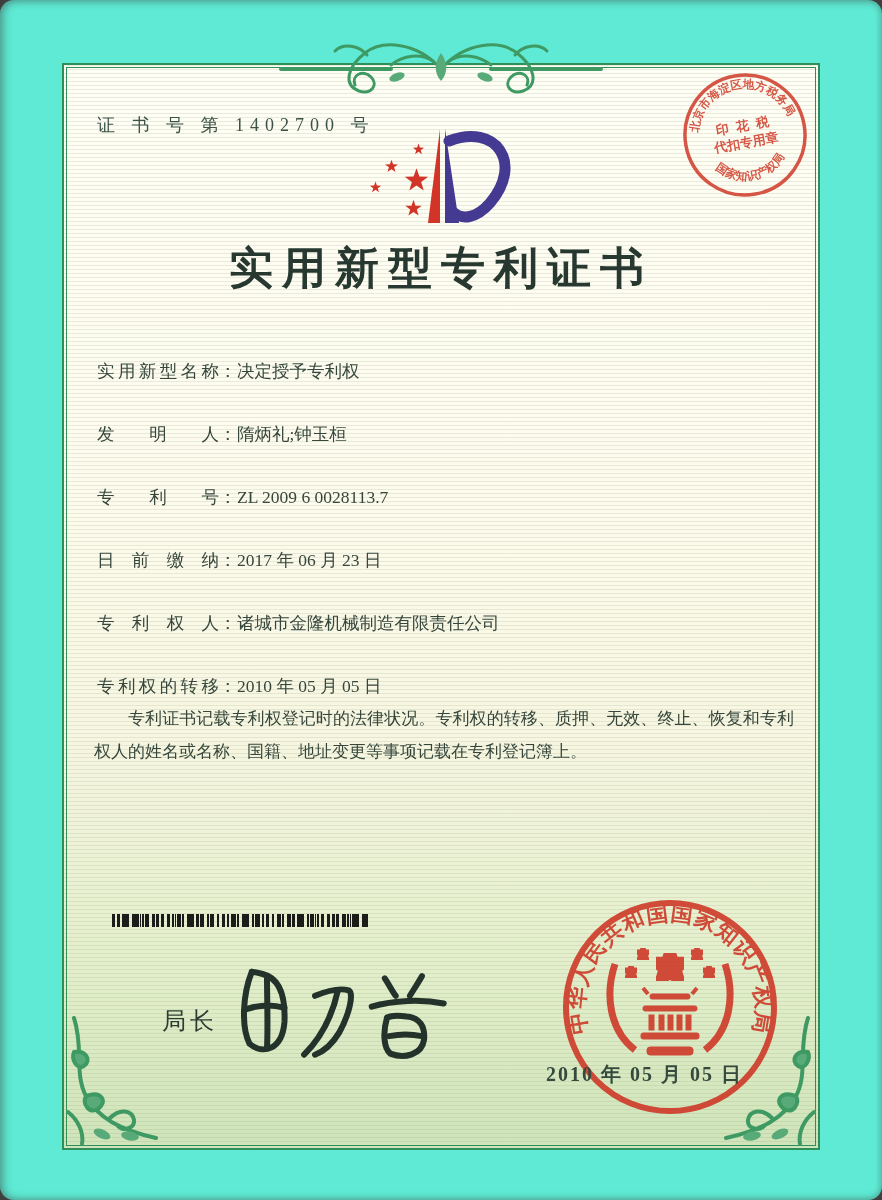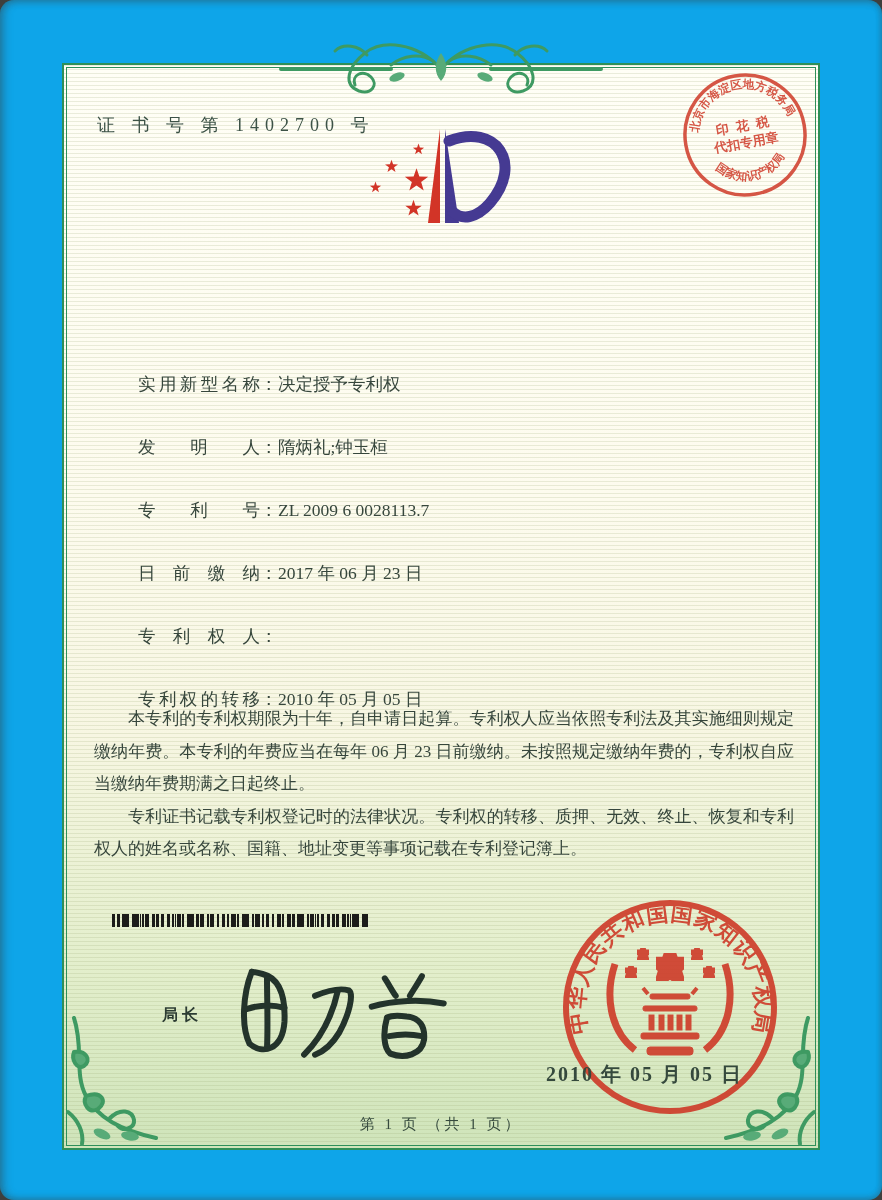--- a/index.html
+++ b/index.html
@@ -3,21 +3,21 @@
 <meta charset="utf-8">
 <style>
   html,body{margin:0;padding:0;}
   body{
     width:882px;height:1200px;background:#3f3f3d;
     font-family:"Liberation Serif","DejaVu Serif",serif;
     -webkit-font-smoothing:antialiased;
   }
   .photo{
     position:relative;width:882px;height:1200px;border-radius:14px;overflow:hidden;
-    background:#0ea5e9;
+    background:#5eead4;
     box-shadow:inset 4px 0 8px rgba(60,60,55,.35), inset 0 3px 6px rgba(60,60,55,.18),
                inset -2px -2px 5px rgba(60,60,55,.15);
   }
   
   .frame{
     position:absolute;left:62px;top:63px;width:758px;height:1087px;
     border:2.5px solid #2e8f58;box-sizing:border-box;
     background:
       repeating-linear-gradient(to bottom, rgba(150,165,110,.20) 0 1px, rgba(0,0,0,0) 1px 4px),
       linear-gradient(to bottom,#fffef6 0%,#fdfbee 40%,#f7f6e2 62%,#e2eecb 84%,#cfe4ba 100%);
@@ -31,37 +31,37 @@
   #orn-br{right:-6px;bottom:-8px;transform:scaleX(-1);}
   
   .cert-no{
     position:absolute;left:33px;top:48px;font-size:18px;letter-spacing:6px;color:#3c5246;
   }
   .logo{position:absolute;left:50%;top:58px;transform:translateX(-50%);}
   .title{
     position:absolute;left:0;right:0;top:174px;text-align:center;
     font-size:44px;font-weight:bold;color:#273830;letter-spacing:9px;
   }
-  .fields{position:absolute;left:33px;top:306px;margin-left:41px;}
+  .fields{position:absolute;left:33px;top:293px;}
   .field{display:flex;margin-bottom:36px;font-size:17.5px;color:#36463c;line-height:27px;}
   .field .lbl{display:inline-block;width:122px;text-align:justify;text-align-last:justify;}
   .field .col{width:18px;}
   .paras{
     position:absolute;left:30px;top:638px;width:700px;
     font-size:17px;line-height:32.5px;color:#36463c;text-align:justify;
   }
   .paras p{margin:0;text-indent:2em;}
   .barcode{
     position:absolute;left:48px;top:849px;width:256px;height:13px;
     background-image:
       repeating-linear-gradient(90deg,#1c1c1a 0 2px,transparent 2px 5px),
       repeating-linear-gradient(90deg,#1c1c1a 0 1px,transparent 1px 7px),
       repeating-linear-gradient(90deg,#1c1c1a 0 3px,transparent 3px 11px);
   }
-  .sig-title{position:absolute;left:98px;top:940px;font-size:16px;letter-spacing:4px;color:#2c3c33;font-weight:bold;}
+  .sig-title{position:absolute;left:98px;top:940px;font-size:24px;letter-spacing:4px;color:#2c3c33;}
   .sig{position:absolute;left:150px;top:885px;}
   .seal{position:absolute;left:491px;top:827px;opacity:.9;}
   .seal-date{
     position:absolute;left:482px;top:996px;z-index:3;
     font-size:20px;letter-spacing:2px;color:#35493d;font-weight:bold;
   }
   .footer{
     position:absolute;left:0;right:0;top:1050px;text-align:center;
     font-size:15px;letter-spacing:3px;color:#35493d;
   }
@@ -127,20 +127,21 @@
       <polygon fill="#d23427" points="104,6 92,100 104,100"></polygon>
       <polygon fill="#453a92" points="109,6 109,100 123,100"></polygon>
       <path d="M113,18 C160,0 188,40 154,80 C140,96 126,97 117,89" stroke="#453a92" stroke-width="11" fill="none" stroke-linecap="round"></path>
       <use href="#star" x="67" y="44" width="27" height="27"></use>
       <use href="#star" x="76" y="20" width="13" height="13"></use>
       <use href="#star" x="48" y="36" width="15" height="15"></use>
       <use href="#star" x="33" y="58" width="13" height="13"></use>
       <use href="#star" x="68" y="76" width="19" height="19"></use>
     </svg>
 
+    <div class="title">实用新型专利证书</div>
 
     <div class="fields">
       <div class="field">
         <span class="lbl">实用新型名称</span>
           <span class="col">：</span>
         <span class="val">决定授予专利权</span>
       </div>
       <div class="field">
         <span class="lbl">发明人</span>
           <span class="col">：</span>
@@ -152,30 +153,30 @@
         <span class="val">ZL 2009 6 0028113.7</span>
       </div>
       <div class="field">
         <span class="lbl">日前缴纳</span>
           <span class="col">：</span>
         <span class="val">2017 年 06 月 23 日</span>
       </div>
       <div class="field">
         <span class="lbl">专利权人</span>
           <span class="col">：</span>
+        <span class="val">诸城市金隆机械制造有限责任公司</span>
       </div>
       <div class="field">
         <span class="lbl">专利权的转移</span>
           <span class="col">：</span>
         <span class="val">2010 年 05 月 05 日</span>
       </div>
     </div>
 
     <div class="paras">
-      <p>本专利的专利权期限为十年，自申请日起算。专利权人应当依照专利法及其实施细则规定缴纳年费。本专利的年费应当在每年 06 月 23 日前缴纳。未按照规定缴纳年费的，专利权自应当缴纳年费期满之日起终止。</p>
       <p>专利证书记载专利权登记时的法律状况。专利权的转移、质押、无效、终止、恢复和专利权人的姓名或名称、国籍、地址变更等事项记载在专利登记簿上。</p>
     </div>
 
     <div class="barcode"></div>
 
     <div class="sig-title">局长</div>
     <svg class="sig" width="250" height="120" viewBox="0 0 220 110" aria-label="田力普">
       <g stroke="#23332b" stroke-width="5.5" fill="none" stroke-linecap="round">
         <path d="M30,20 C22,40 20,70 28,86 C40,96 58,92 60,66 C61,44 56,26 40,22 C36,21 32,20 30,20"></path>
         <path d="M26,54 C38,50 50,50 60,53"></path>
@@ -211,21 +212,20 @@
         <rect x="104" y="123" width="5" height="15"></rect>
         <rect x="113" y="123" width="5" height="15"></rect>
         <rect x="122" y="123" width="5" height="15"></rect>
         <rect x="131" y="123" width="5" height="15"></rect>
         <rect x="86" y="141" width="58" height="6" rx="2"></rect>
         <rect x="92" y="155" width="46" height="8" rx="3"></rect>
       </g>
     </svg>
     <div class="seal-date">2010 年 05 月 05 日</div>
 
-    <div class="footer">第 1 页 （共 1 页）</div>
   </div>
 
   <svg class="tax-stamp" viewBox="0 0 130 130">
     <circle cx="65" cy="65" r="60" fill="none" stroke="#cf3a28" stroke-width="3.5"></circle>
     <path id="taxTop" d="M 19.6,77.2 A 47,47 0 1 1 110.4,77.2" fill="none"></path>
     <path id="taxBottom" d="M 24.2,84 A 45,45 0 0 0 105.8,84" fill="none"></path>
     <text class="seal-svg-text" font-size="11.5" fill="#cf3a28">
       <textPath href="#taxTop" startOffset="50%" text-anchor="middle">北京市海淀区地方税务局</textPath>
     </text>
     <text class="seal-svg-text" font-size="13" fill="#cf3a28" x="65" y="60" text-anchor="middle" letter-spacing="2">印 花 税</text>

